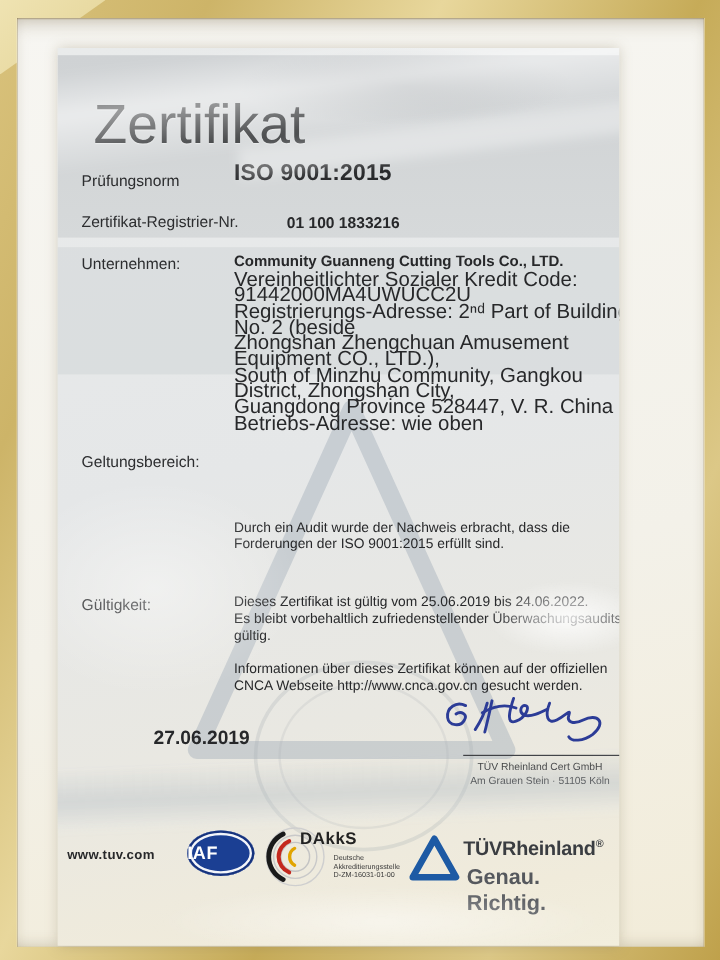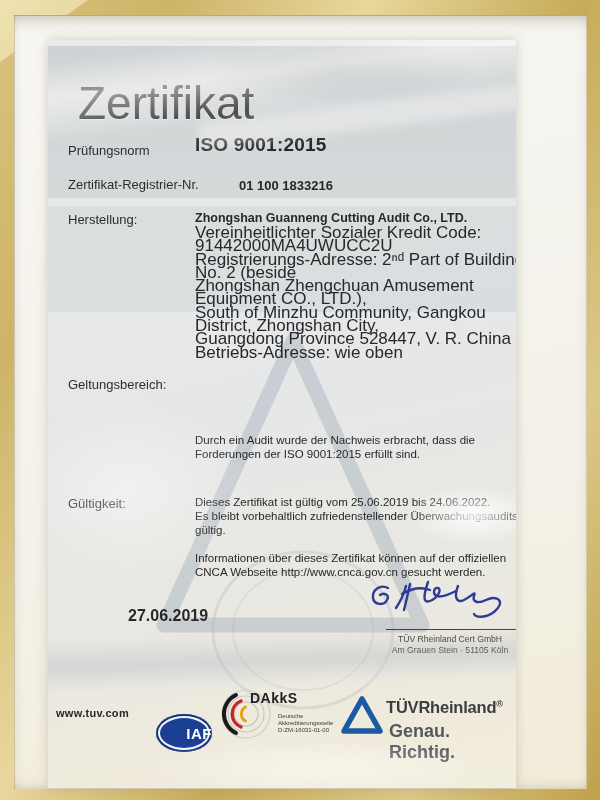--- a/index.html
+++ b/index.html
@@ -39,22 +39,22 @@
   .val-gelt{left:147px;top:321px;font-size:11.5px;width:330px;}
   .audit{left:147px;top:394px;font-size:11.5px;line-height:13.8px;white-space:pre-line;width:330px;}
   .lbl-guelt{left:20px;top:456px;}
   .val-guelt{left:147px;top:456px;font-size:11.5px;line-height:13.8px;white-space:pre-line;width:335px;}
   .info{left:147px;top:512px;font-size:11.5px;line-height:13.8px;white-space:pre-line;width:335px;}
   .date{left:80px;top:567px;font-size:16px;font-weight:600;}
   .sig-svg{position:absolute;left:318px;top:534px;z-index:11;}
   .sig-line{position:absolute;left:338px;top:589px;width:136px;border-top:1.6px solid #3c3e42;z-index:10;}
   .issuer{left:322px;top:594px;width:160px;font-size:8.6px;line-height:10.6px;text-align:center;color:#333;}
   .website{left:8px;top:667px;font-size:11px;font-weight:bold;letter-spacing:.3px;}
-  .iaf{position:absolute;left:108px;top:674px;width:56px;height:38px;z-index:10;
-    background:#16337e;border-radius:50%;display:flex;align-items:center;justify-content:flex-end;
+  .iaf{position:absolute;left:108px;top:652px;width:56px;height:38px;z-index:10;
+    background:#16337e;border-radius:50%;display:flex;align-items:center;justify-content:flex-start;
     box-shadow:inset 0 0 0 2px #16337e,inset 0 0 0 4px rgba(255,255,255,.95),inset 0 0 0 30px #1b3f93;}
   .iaf span{color:#fff;font-weight:bold;font-size:15px;letter-spacing:.5px;}
   .dakks{position:absolute;left:166px;top:646px;width:152px;height:70px;z-index:10;}
   .dakks-name{position:absolute;left:36px;top:4px;font-size:14px;font-weight:bold;color:#222;letter-spacing:.5px;}
   .dakks-sub{position:absolute;left:64px;top:27px;font-size:6px;line-height:7px;color:#3a3a3a;}
   .tri-logo{position:absolute;left:292px;top:654px;z-index:10;}
   .brand{left:338px;top:658px;font-size:16.5px;font-weight:bold;color:#3a3d41;letter-spacing:-.2px;}
   .brand sup{font-size:9px;}
   .tagline{left:341px;top:681px;font-size:18px;font-weight:bold;color:#55585d;}
   .glare{position:absolute;z-index:40;pointer-events:none;}
@@ -91,22 +91,22 @@
     </svg>
 
     <h1 class="txt title">Zertifikat</h1>
 
     <div class="txt label lbl-norm">Prüfungsnorm</div>
     <div class="txt val-norm">ISO 9001:2015</div>
 
     <div class="txt label lbl-reg">Zertifikat-Registrier-Nr.</div>
     <div class="txt val-reg">01 100 1833216</div>
 
-    <div class="txt label lbl-untern">Herstellung:</div>
-    <div class="txt company-name">Zhongshan Guanneng Cutting Audit Co., LTD.</div>
+    <div class="txt label lbl-untern">Unternehmen:</div>
+    <div class="txt company-name">Community Guanneng Cutting Tools Co., LTD.</div>
     <div class="txt company-details">Vereinheitlichter Sozialer Kredit Code: 91442000MA4UWUCC2U
 Registrierungs-Adresse: 2ⁿᵈ Part of Building No. 2 (beside
 Zhongshan Zhengchuan Amusement Equipment CO., LTD.),
 South of Minzhu Community, Gangkou District, Zhongshan City,
 Guangdong Province 528447, V. R. China
 Betriebs-Adresse: wie oben</div>
 
     <div class="txt label lbl-gelt">Geltungsbereich:</div>
 
     <div class="txt audit">Durch ein Audit wurde der Nachweis erbracht, dass die

